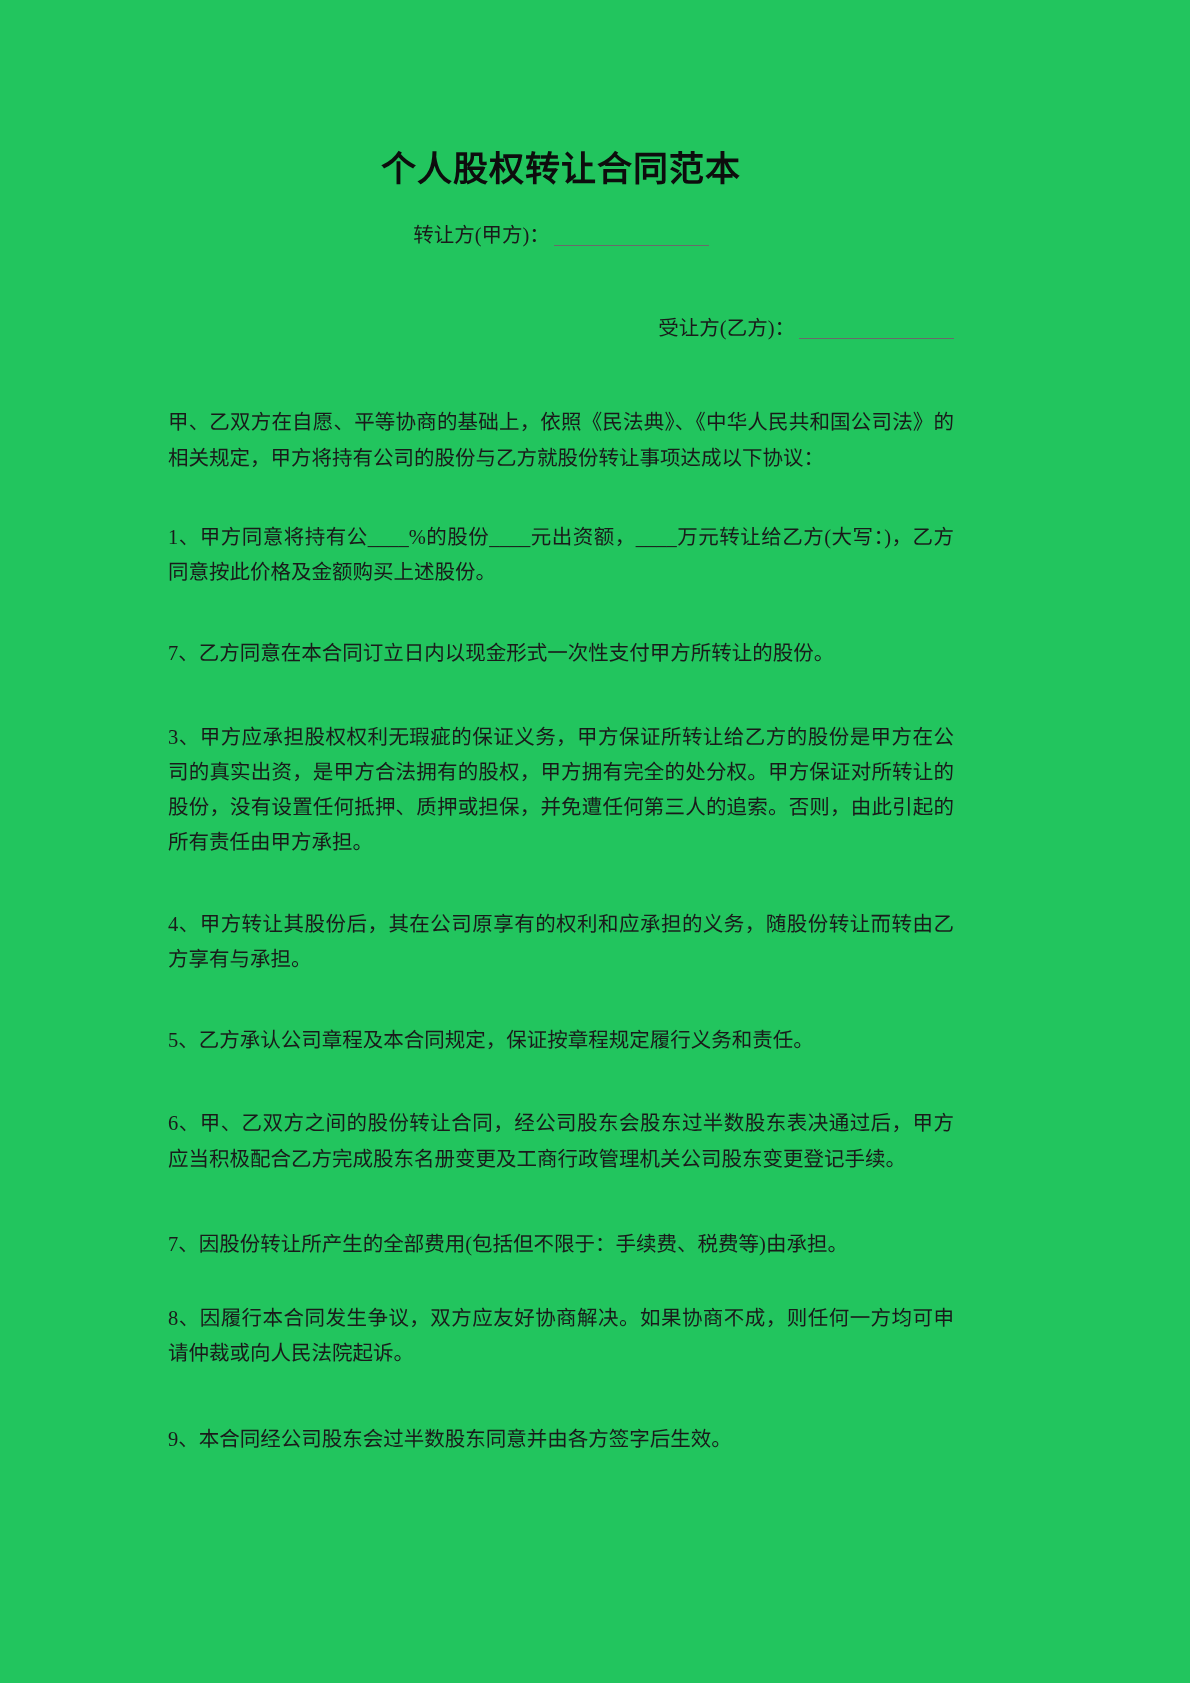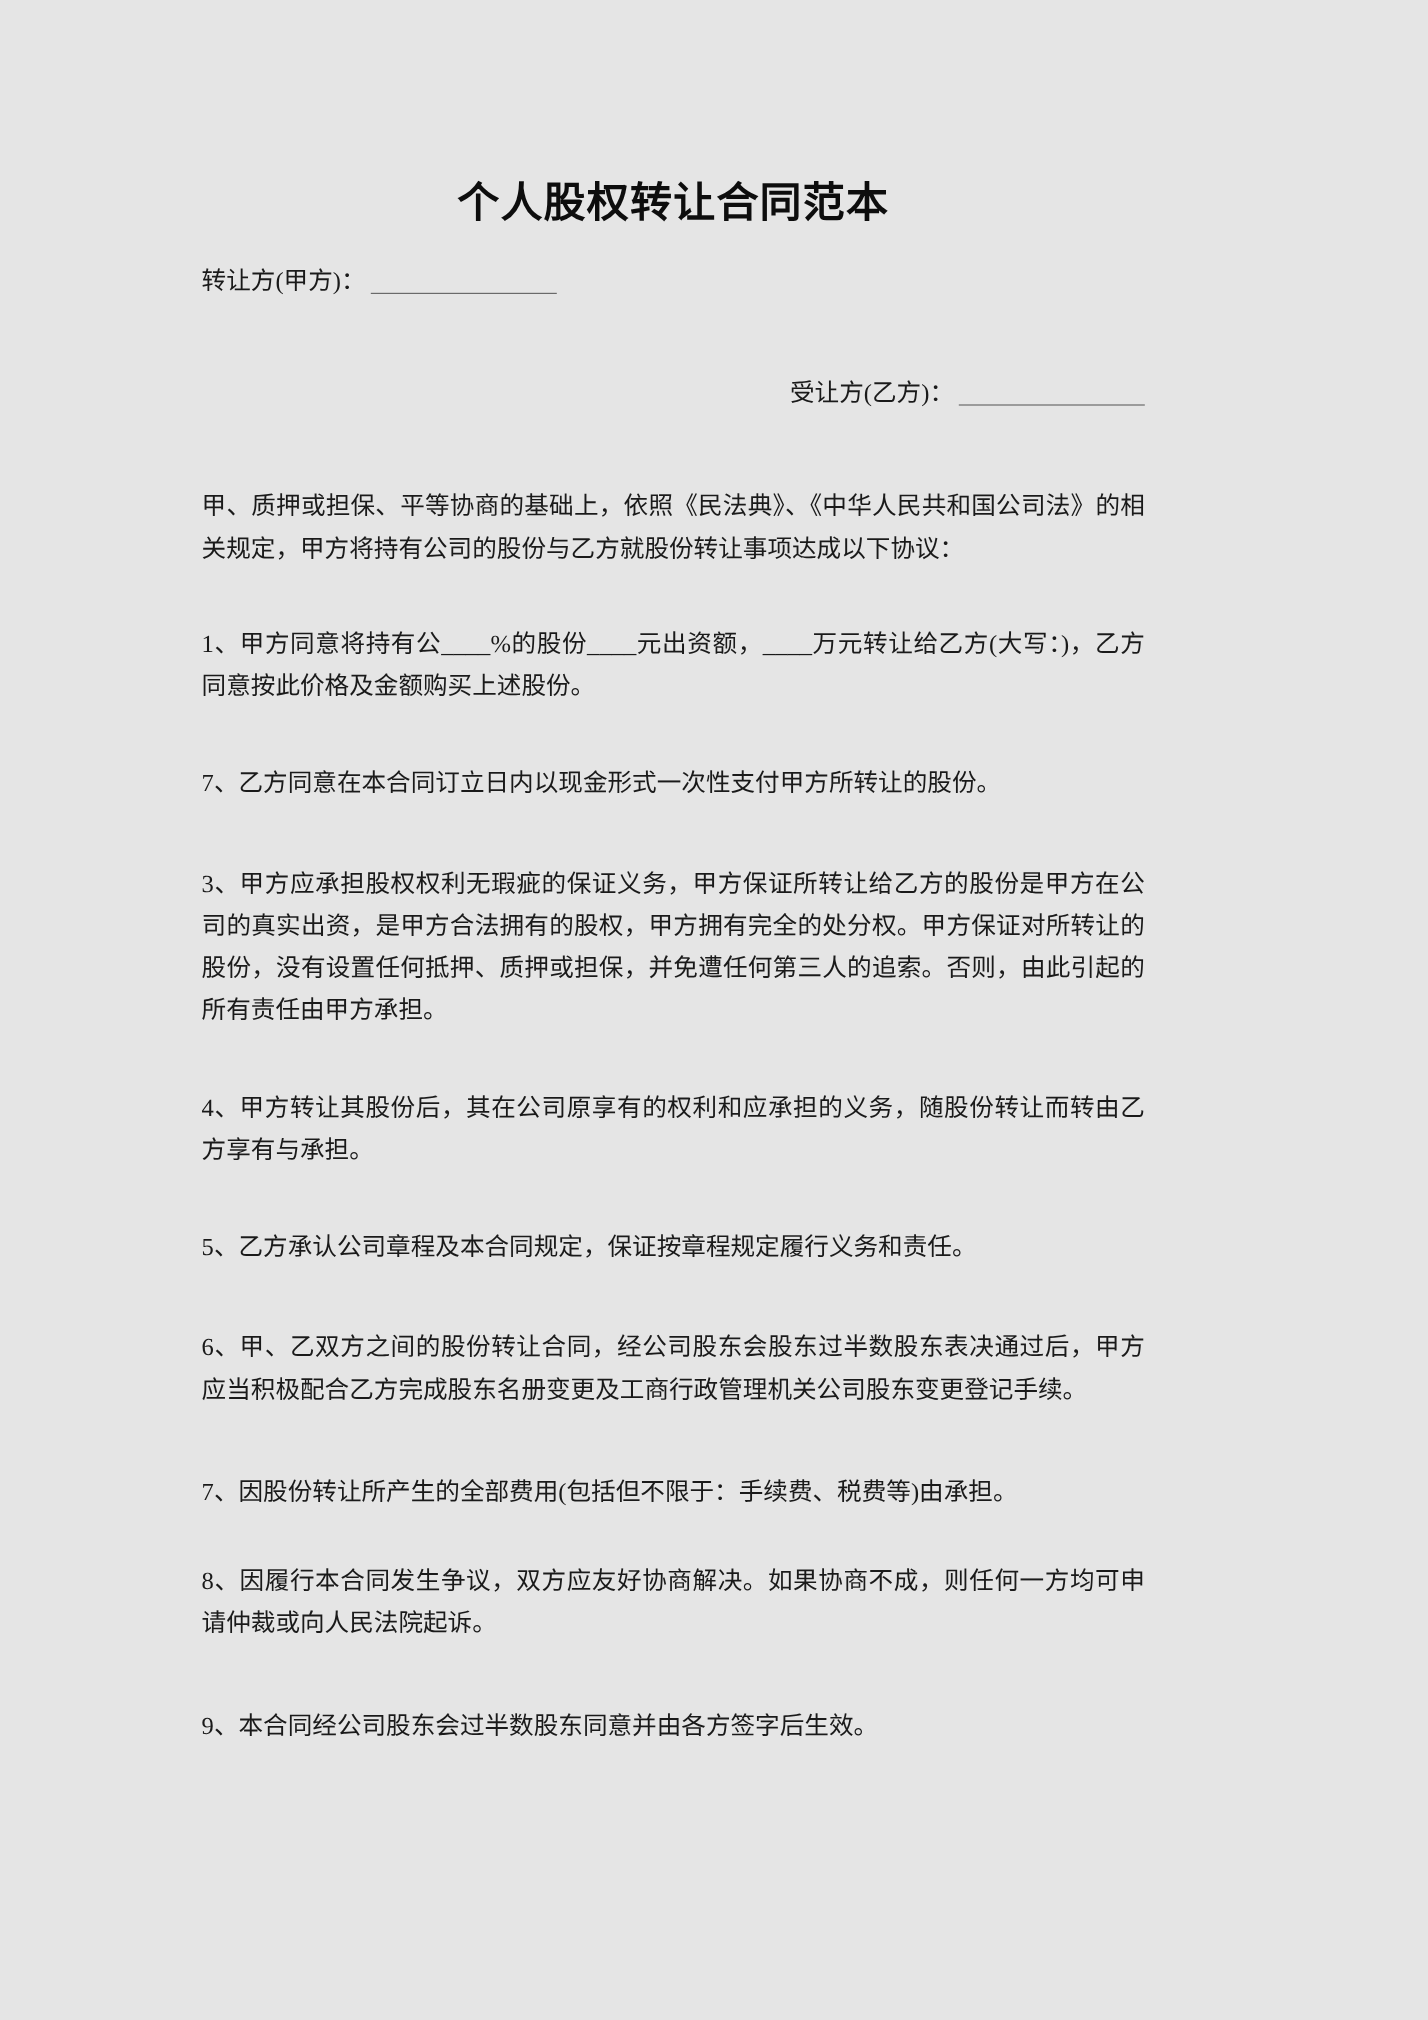--- a/index.html
+++ b/index.html
@@ -10,21 +10,21 @@
   }
   body {
     font-family: "Liberation Serif", "DejaVu Serif", serif;
     color: #1a1a1a;
   }
   .page {
     position: relative;
     width: 1190px;
     height: 1683px;
     margin: 0 auto;
-    background: #e5e5e5;
+    background: #22c55e;
     box-sizing: border-box;
     overflow: hidden;
   }
   .content {
     position: absolute;
     left: 168px;
     top: 0;
     width: 786px;
   }
   .doc-title {
@@ -44,21 +44,21 @@
     color: #1a1a1a;
     white-space: nowrap;
   }
   .party-line .blank {
     display: inline-block;
     width: 155px;
     border-bottom: 1px solid #6a6a6a;
     vertical-align: -4px;
     margin-left: 4px;
   }
-  #party-a-row { margin-top: 28px; }
+  #party-a-row { margin-top: 28px; text-align: center; }
   #party-b-row { margin-top: 62px; text-align: right; }
 
   .intro {
     margin-top: 62px;
     font-size: 20.5px;
     line-height: 1.72;
     text-align: justify;
     text-justify: inter-character;
     color: #1a1a1a;
   }
@@ -96,21 +96,21 @@
     <h1 class="doc-title">个人股权转让合同范本</h1>
 
     <div class="party-line" id="party-a-row">
       <span>转让方(甲方)：</span><span class="blank"></span>
     </div>
 
     <div class="party-line" id="party-b-row">
       <span>受让方(乙方)：</span><span class="blank"></span>
     </div>
 
-    <p class="intro">甲、质押或担保、平等协商的基础上，依照《民法典》、《中华人民共和国公司法》的相关规定，甲方将持有公司的股份与乙方就股份转让事项达成以下协议：</p>
+    <p class="intro">甲、乙双方在自愿、平等协商的基础上，依照《民法典》、《中华人民共和国公司法》的相关规定，甲方将持有公司的股份与乙方就股份转让事项达成以下协议：</p>
 
     <ol class="clause-list">
       <li class="clause" id="clause-1">1、甲方同意将持有公____%的股份____元出资额，____万元转让给乙方(大写：)，乙方同意按此价格及金额购买上述股份。</li>
       <li class="clause" id="clause-2">7、乙方同意在本合同订立日内以现金形式一次性支付甲方所转让的股份。</li>
       <li class="clause multi-line" id="clause-3">3、甲方应承担股权权利无瑕疵的保证义务，甲方保证所转让给乙方的股份是甲方在公司的真实出资，是甲方合法拥有的股权，甲方拥有完全的处分权。甲方保证对所转让的股份，没有设置任何抵押、质押或担保，并免遭任何第三人的追索。否则，由此引起的所有责任由甲方承担。</li>
       <li class="clause two-line" id="clause-4">4、甲方转让其股份后，其在公司原享有的权利和应承担的义务，随股份转让而转由乙方享有与承担。</li>
       <li class="clause" id="clause-5">5、乙方承认公司章程及本合同规定，保证按章程规定履行义务和责任。</li>
       <li class="clause two-line" id="clause-6">6、甲、乙双方之间的股份转让合同，经公司股东会股东过半数股东表决通过后，甲方应当积极配合乙方完成股东名册变更及工商行政管理机关公司股东变更登记手续。</li>
       <li class="clause" id="clause-7">7、因股份转让所产生的全部费用(包括但不限于：手续费、税费等)由承担。</li>
       <li class="clause two-line" id="clause-8">8、因履行本合同发生争议，双方应友好协商解决。如果协商不成，则任何一方均可申请仲裁或向人民法院起诉。</li>

